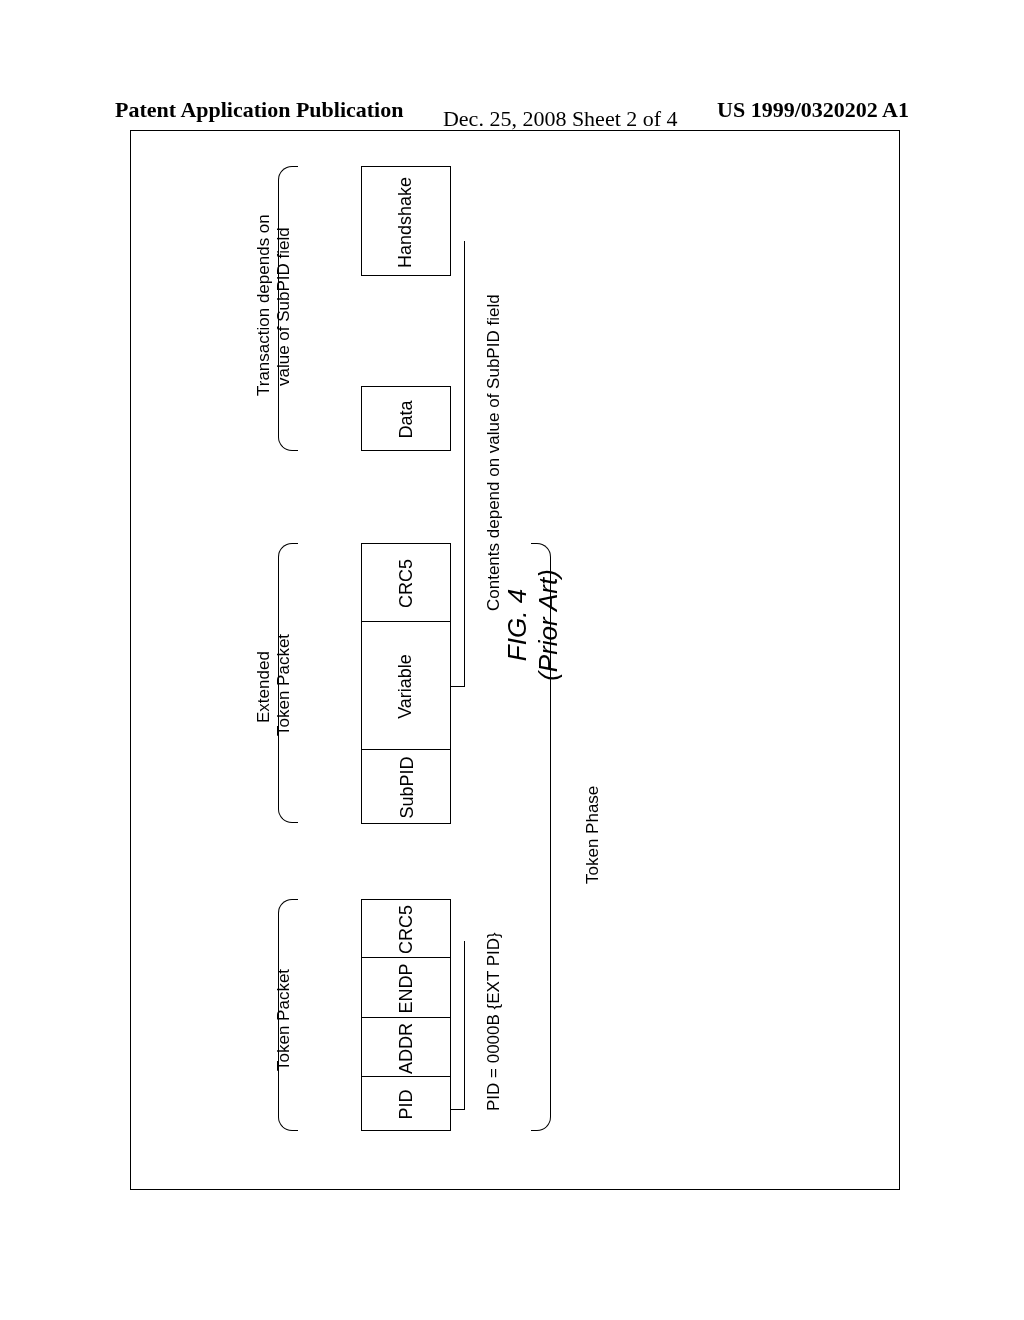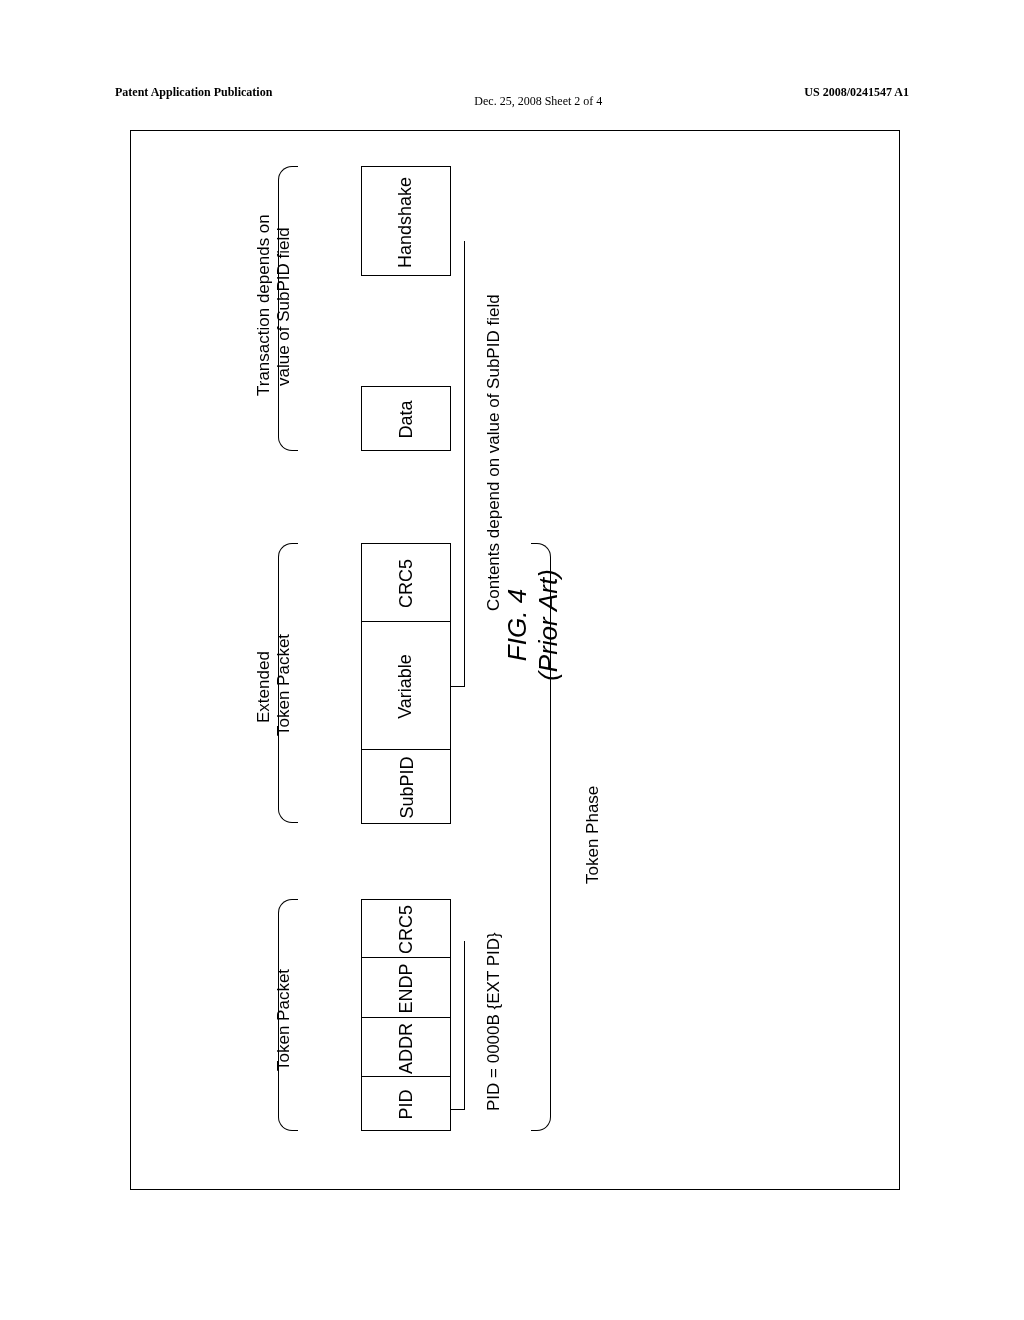--- a/index.html
+++ b/index.html
@@ -9,26 +9,26 @@
   }
   body {
     width: 1024px;
     height: 1320px;
     background: white;
     font-family: "Times New Roman", Times, serif;
     position: relative;
   }
   .header {
     position: absolute;
-    top: 85px;
+    top: 97px;
     left: 115px;
     right: 115px;
     display: flex;
     justify-content: space-between;
-    font-size: 12px;
+    font-size: 22px;
   }
   .header-left {
     font-weight: bold;
   }
   .header-center {
     font-weight: normal;
     margin-top: 9px;
   }
   .header-right {
     font-weight: bold;
@@ -74,21 +74,21 @@
     position: absolute;
     background: #000;
   }
 </style>
 </head>
 <body>
 
 <div class="header">
   <span class="header-left">Patent Application Publication</span>
   <span class="header-center">Dec. 25, 2008  Sheet 2 of 4</span>
-  <span class="header-right">US 2008/0241547 A1</span>
+  <span class="header-right">US 1999/0320202 A1</span>
 </div>
 
 <div class="diagram-area">
 
   <div style="position:absolute; left:147px; top:768px; width:20px; height:232px; border:1px solid #000; border-right:none; border-top-left-radius:14px; border-bottom-left-radius:14px;"></div>
   <div class="rotated" style="left:143px; top:940px;"><span>Token Packet</span></div>
 
   <div style="position:absolute; left:147px; top:412px; width:20px; height:280px; border:1px solid #000; border-right:none; border-top-left-radius:14px; border-bottom-left-radius:14px;"></div>
   <div class="rotated" style="left:123px; top:592px;"><span>Extended</span></div>
   <div class="rotated" style="left:143px; top:605px;"><span>Token Packet</span></div>

